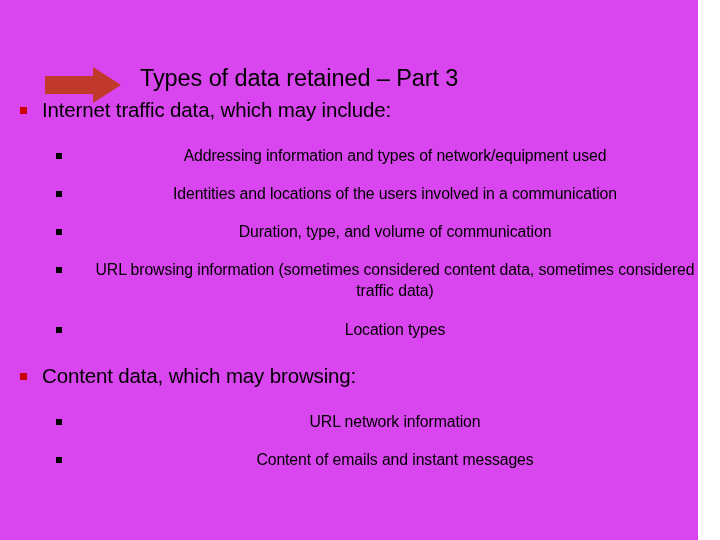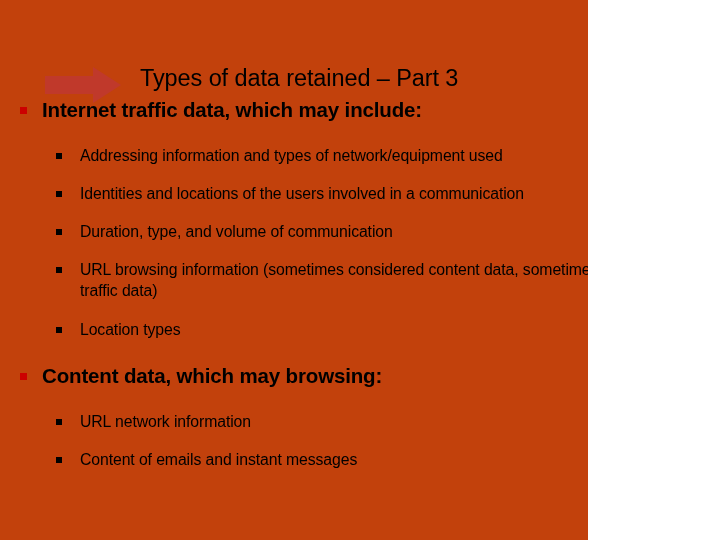--- a/index.html
+++ b/index.html
@@ -2,23 +2,23 @@
 <html><head>
 <meta charset="utf-8">
 <style>
   html, body {
     margin: 0;
     padding: 0;
     background: #ffffff;
   }
   #slide {
     position: relative;
-    width: 588px;
+    width: 698px;
     height: 540px;
-    background: #c2410c;
+    background: #d946ef;
     overflow: hidden;
     font-family: "Liberation Sans", sans-serif;
     color: #000000;
     -webkit-font-smoothing: antialiased;
   }
 
   
   #title-row {
     position: absolute;
     left: 0;
@@ -53,39 +53,39 @@
   }
 
   .lvl1 {
     position: relative;
     padding-left: 42px;
     margin: 0 0 0 0;
     font-size: 20.5px;
     line-height: 27px;
     letter-spacing: -0.15px;
     color: #000000;
-    font-weight: bold;
   }
   .lvl1 .marker {
     position: absolute;
     left: 20px;
     top: 11px;
     width: 7px;
     height: 7px;
     background: #cc0000;
   }
 
   .lvl2 {
     position: relative;
     padding-left: 80px;
     margin: 0;
     font-size: 15.8px;
     line-height: 21px;
     letter-spacing: -0.1px;
     color: #000000;
+    text-align: center;
   }
   .lvl2 .marker {
     position: absolute;
     left: 56px;
     top: 8px;
     width: 6px;
     height: 6px;
     background: #000000;
   }
   .lvl2 .txt {

